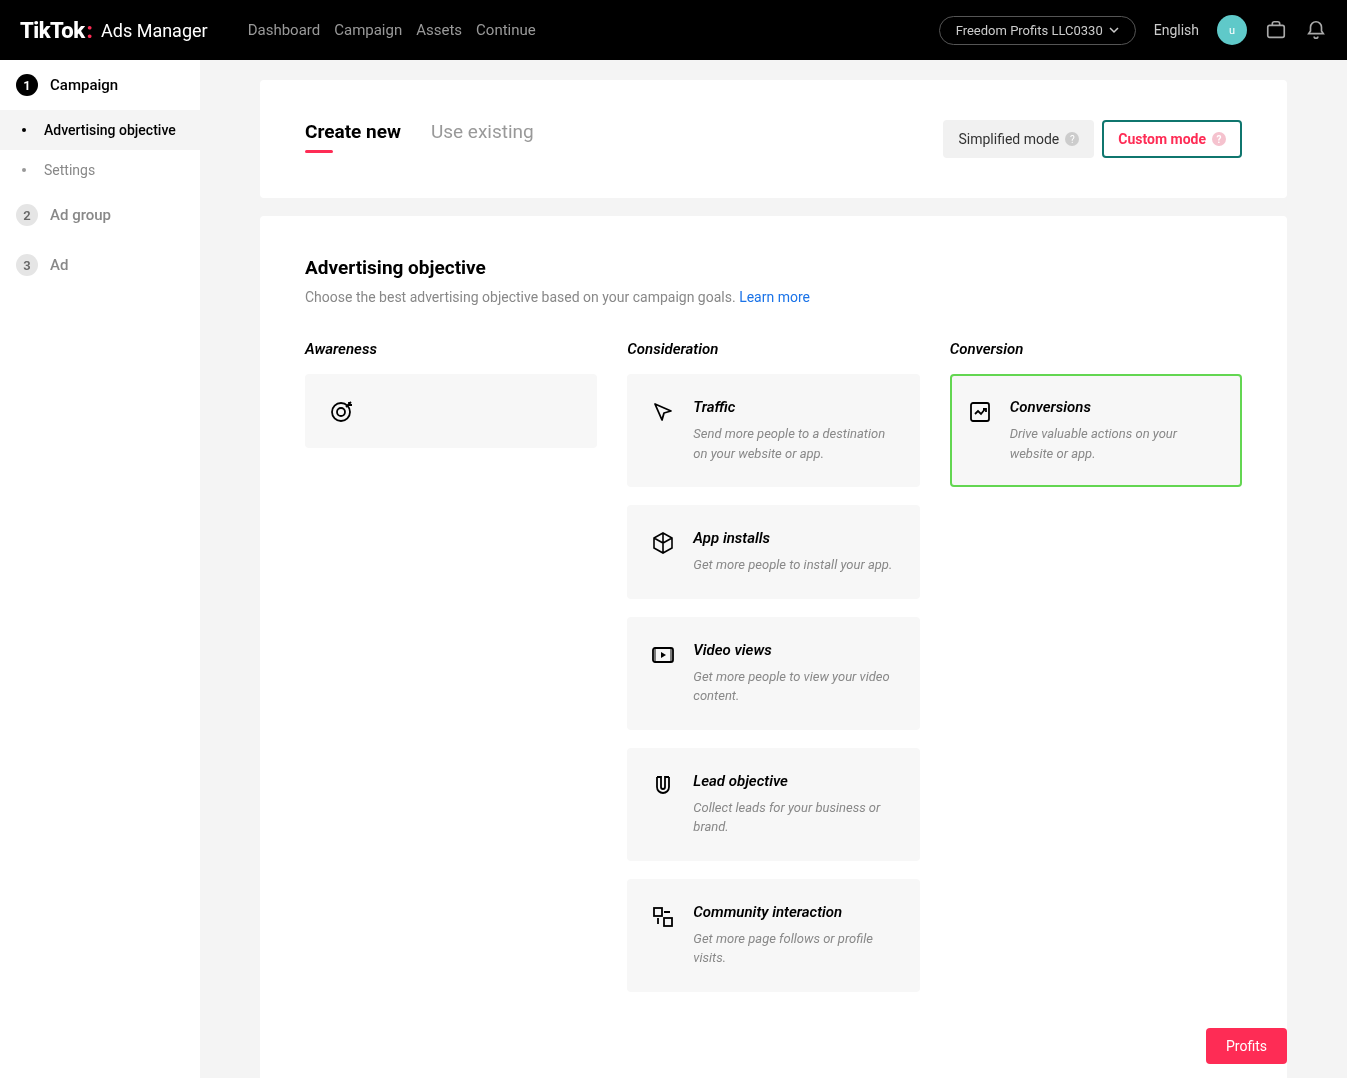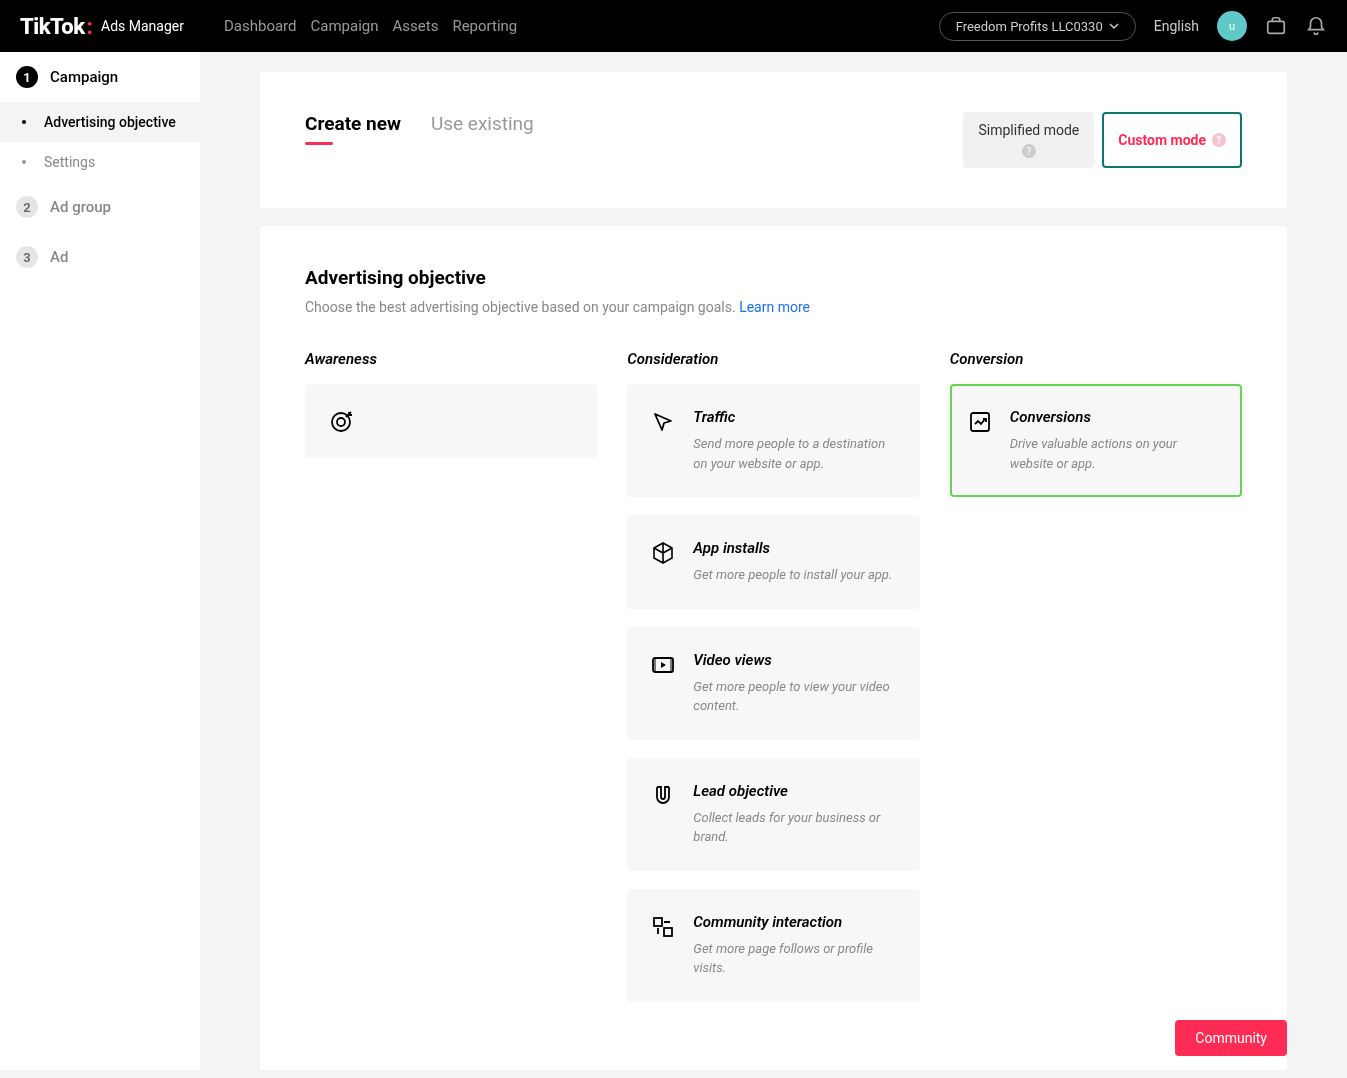--- a/index.html
+++ b/index.html
@@ -1,23 +1,23 @@
 <!DOCTYPE html>
 <html><head>
 <meta charset="utf-8">
 <style>
 * { margin: 0; padding: 0; box-sizing: border-box; font-family: -apple-system, BlinkMacSystemFont, "Segoe UI", Roboto, Helvetica, Arial, sans-serif; }
 body { background: #f4f4f4; width: 1347px; height: 1078px; overflow: hidden; }
 
 
-.header { background: #000; height: 52px; display: flex; align-items: center; padding: 0 20px; }
+.header { background: #000; height: 60px; display: flex; align-items: center; padding: 0 20px; }
 .logo { display: flex; align-items: center; color: #fff; margin-right: 40px; }
 .logo-text { font-size: 22px; font-weight: 800; letter-spacing: -0.5px; }
 .logo-colon { color: #fe2c55; font-size: 22px; font-weight: 800; margin-left: 2px; }
-.logo-sub { color: #fff; font-size: 14px; margin-left: 8px; font-weight: 400; }
+.logo-sub { color: #fff; font-size: 18px; margin-left: 8px; font-weight: 400; }
 .nav { display: flex; gap: 14px; flex: 1; }
 .nav-item { color: #999; font-size: 15px; cursor: pointer; }
 .header-right { display: flex; align-items: center; gap: 18px; }
 .account-btn { border: 1px solid #555; border-radius: 20px; padding: 6px 16px; color: #ccc; font-size: 13px; display: flex; align-items: center; gap: 6px; cursor: pointer; }
 .lang { color: #ccc; font-size: 14px; }
 .avatar { width: 30px; height: 30px; border-radius: 50%; background: #5fc9c9; display: flex; align-items: center; justify-content: center; color: #fff; font-size: 11px; }
 .header-icon { width: 22px; height: 22px; color: #aaa; cursor: pointer; }
 
 
 .layout { display: flex; height: calc(100% - 60px); }
@@ -37,21 +37,21 @@
 
 
 .card { background: #fff; border-radius: 4px; padding: 40px 45px; margin-bottom: 18px; }
 .card-top { display: flex; justify-content: space-between; align-items: flex-start; }
 .tabs { display: flex; gap: 30px; }
 .tab { font-size: 19px; color: #999; cursor: pointer; padding-bottom: 10px; position: relative; }
 .tab.active { color: #000; font-weight: 700; }
 .tab.active::after { content: ""; position: absolute; bottom: 0; left: 0; width: 28px; height: 3px; background: #fe2c55; border-radius: 2px; }
 .mode-group { display: flex; gap: 8px; }
 .mode-btn { padding: 9px 14px; font-size: 14px; border-radius: 4px; display: flex; align-items: center; gap: 6px; cursor: pointer; }
-.mode-btn.simplified { background: #f1f1f1; color: #333; border: 1px solid transparent; flex-direction: column; }
+.mode-btn.simplified { background: #f1f1f1; color: #333; border: 1px solid transparent; }
 .mode-btn.custom { border: 2px solid #0f766e; color: #fe2c55; background: #fff; font-weight: bold; }
 .help-icon { width: 14px; height: 14px; border-radius: 50%; background: #ccc; color: #fff; font-size: 10px; display: inline-flex; align-items: center; justify-content: center; }
 .mode-btn.custom .help-icon { background: #f5c2ce; }
 
 
 .section-title { font-size: 19px; font-weight: 700; margin-bottom: 10px; }
 .section-sub { font-size: 14px; color: #888; margin-bottom: 6px; }
 .learn-link { color: #1a73e8; cursor: pointer; }
 
 .columns { display: flex; gap: 30px; margin-top: 35px; }
@@ -75,21 +75,21 @@
 <div class="header">
   <div class="logo">
     <span class="logo-text">TikTok</span>
     <span class="logo-colon">:</span>
     <span class="logo-sub">Ads Manager</span>
   </div>
   <div class="nav">
     <span class="nav-item">Dashboard</span>
     <span class="nav-item">Campaign</span>
     <span class="nav-item">Assets</span>
-    <span class="nav-item">Reporting</span>
+    <span class="nav-item">Continue</span>
   </div>
   <div class="header-right">
     <div class="account-btn">
       <span>Freedom Profits LLC0330</span>
       <svg width="10" height="10" viewBox="0 0 10 10">
           <path d="M1 3l4 4 4-4" stroke="#ccc" stroke-width="1.5" fill="none"></path>
         </svg>
     </div>
     <span class="lang">English</span>
     <div class="avatar">u</div>
@@ -232,16 +232,16 @@
             <div>
               <div class="obj-title">Conversions</div>
               <div class="obj-desc">Drive valuable actions on your website or app.</div>
             </div>
           </div>
         </div>
       </div>
     </div>
 
     <div class="footer-bar">
-      <button class="continue-btn">Community</button>
+      <button class="continue-btn">Profits</button>
     </div>
   </div>
 </div>
 
 </body></html>

